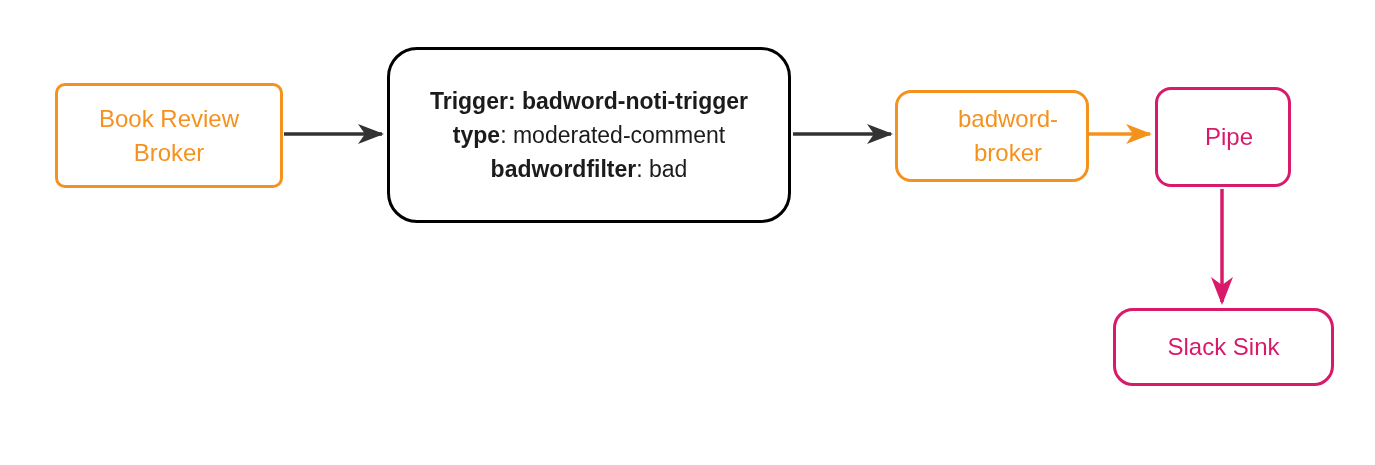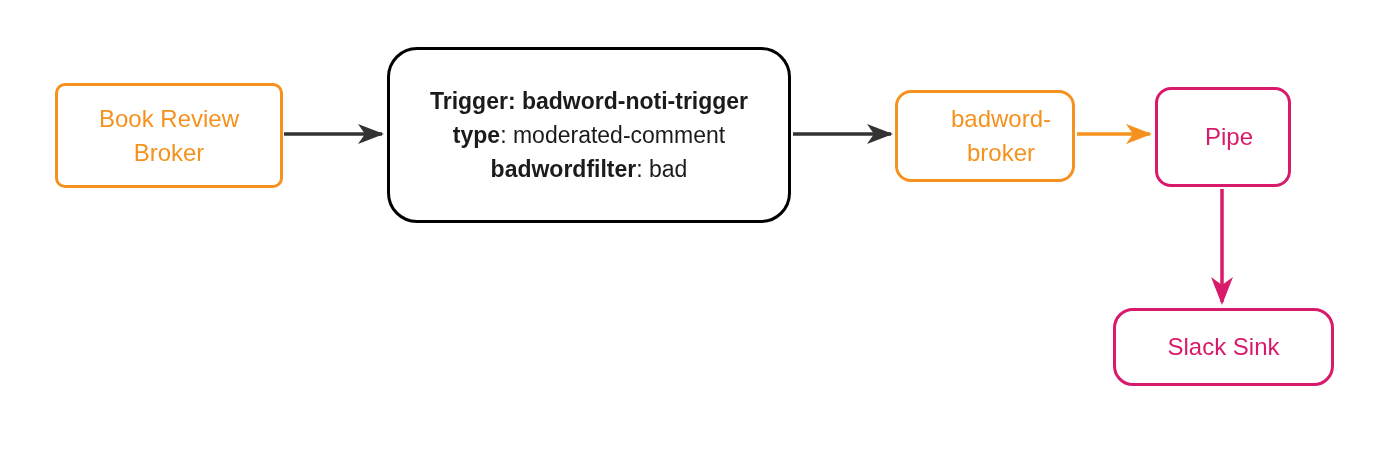--- a/index.html
+++ b/index.html
@@ -98,21 +98,21 @@
   </div>
 
   <div class="node dark" style="left:387px; top:47px; width:404px; height:176px;">
     <div class="label">
       <div><b>Trigger: badword-noti-trigger</b></div>
       <div><b>type</b><span>: moderated-comment</span></div>
       <div><b>badwordfilter</b><span>: bad</span></div>
     </div>
   </div>
 
-  <div class="node orange" style="left:895px; top:90px; width:180px; height:92px; border-radius:16px;padding-left:32px;">
+  <div class="node orange" style="left:895px; top:90px; width:194px; height:92px; border-radius:16px;padding-left:32px;">
     <div class="label">
       <div>badword-</div>
       <div>broker</div>
     </div>
   </div>
 
   <div class="node pink" style="left:1155px; top:87px; width:136px; height:100px; border-radius:16px;padding-left:12px;">
     <div class="label">Pipe</div>
   </div>
 

